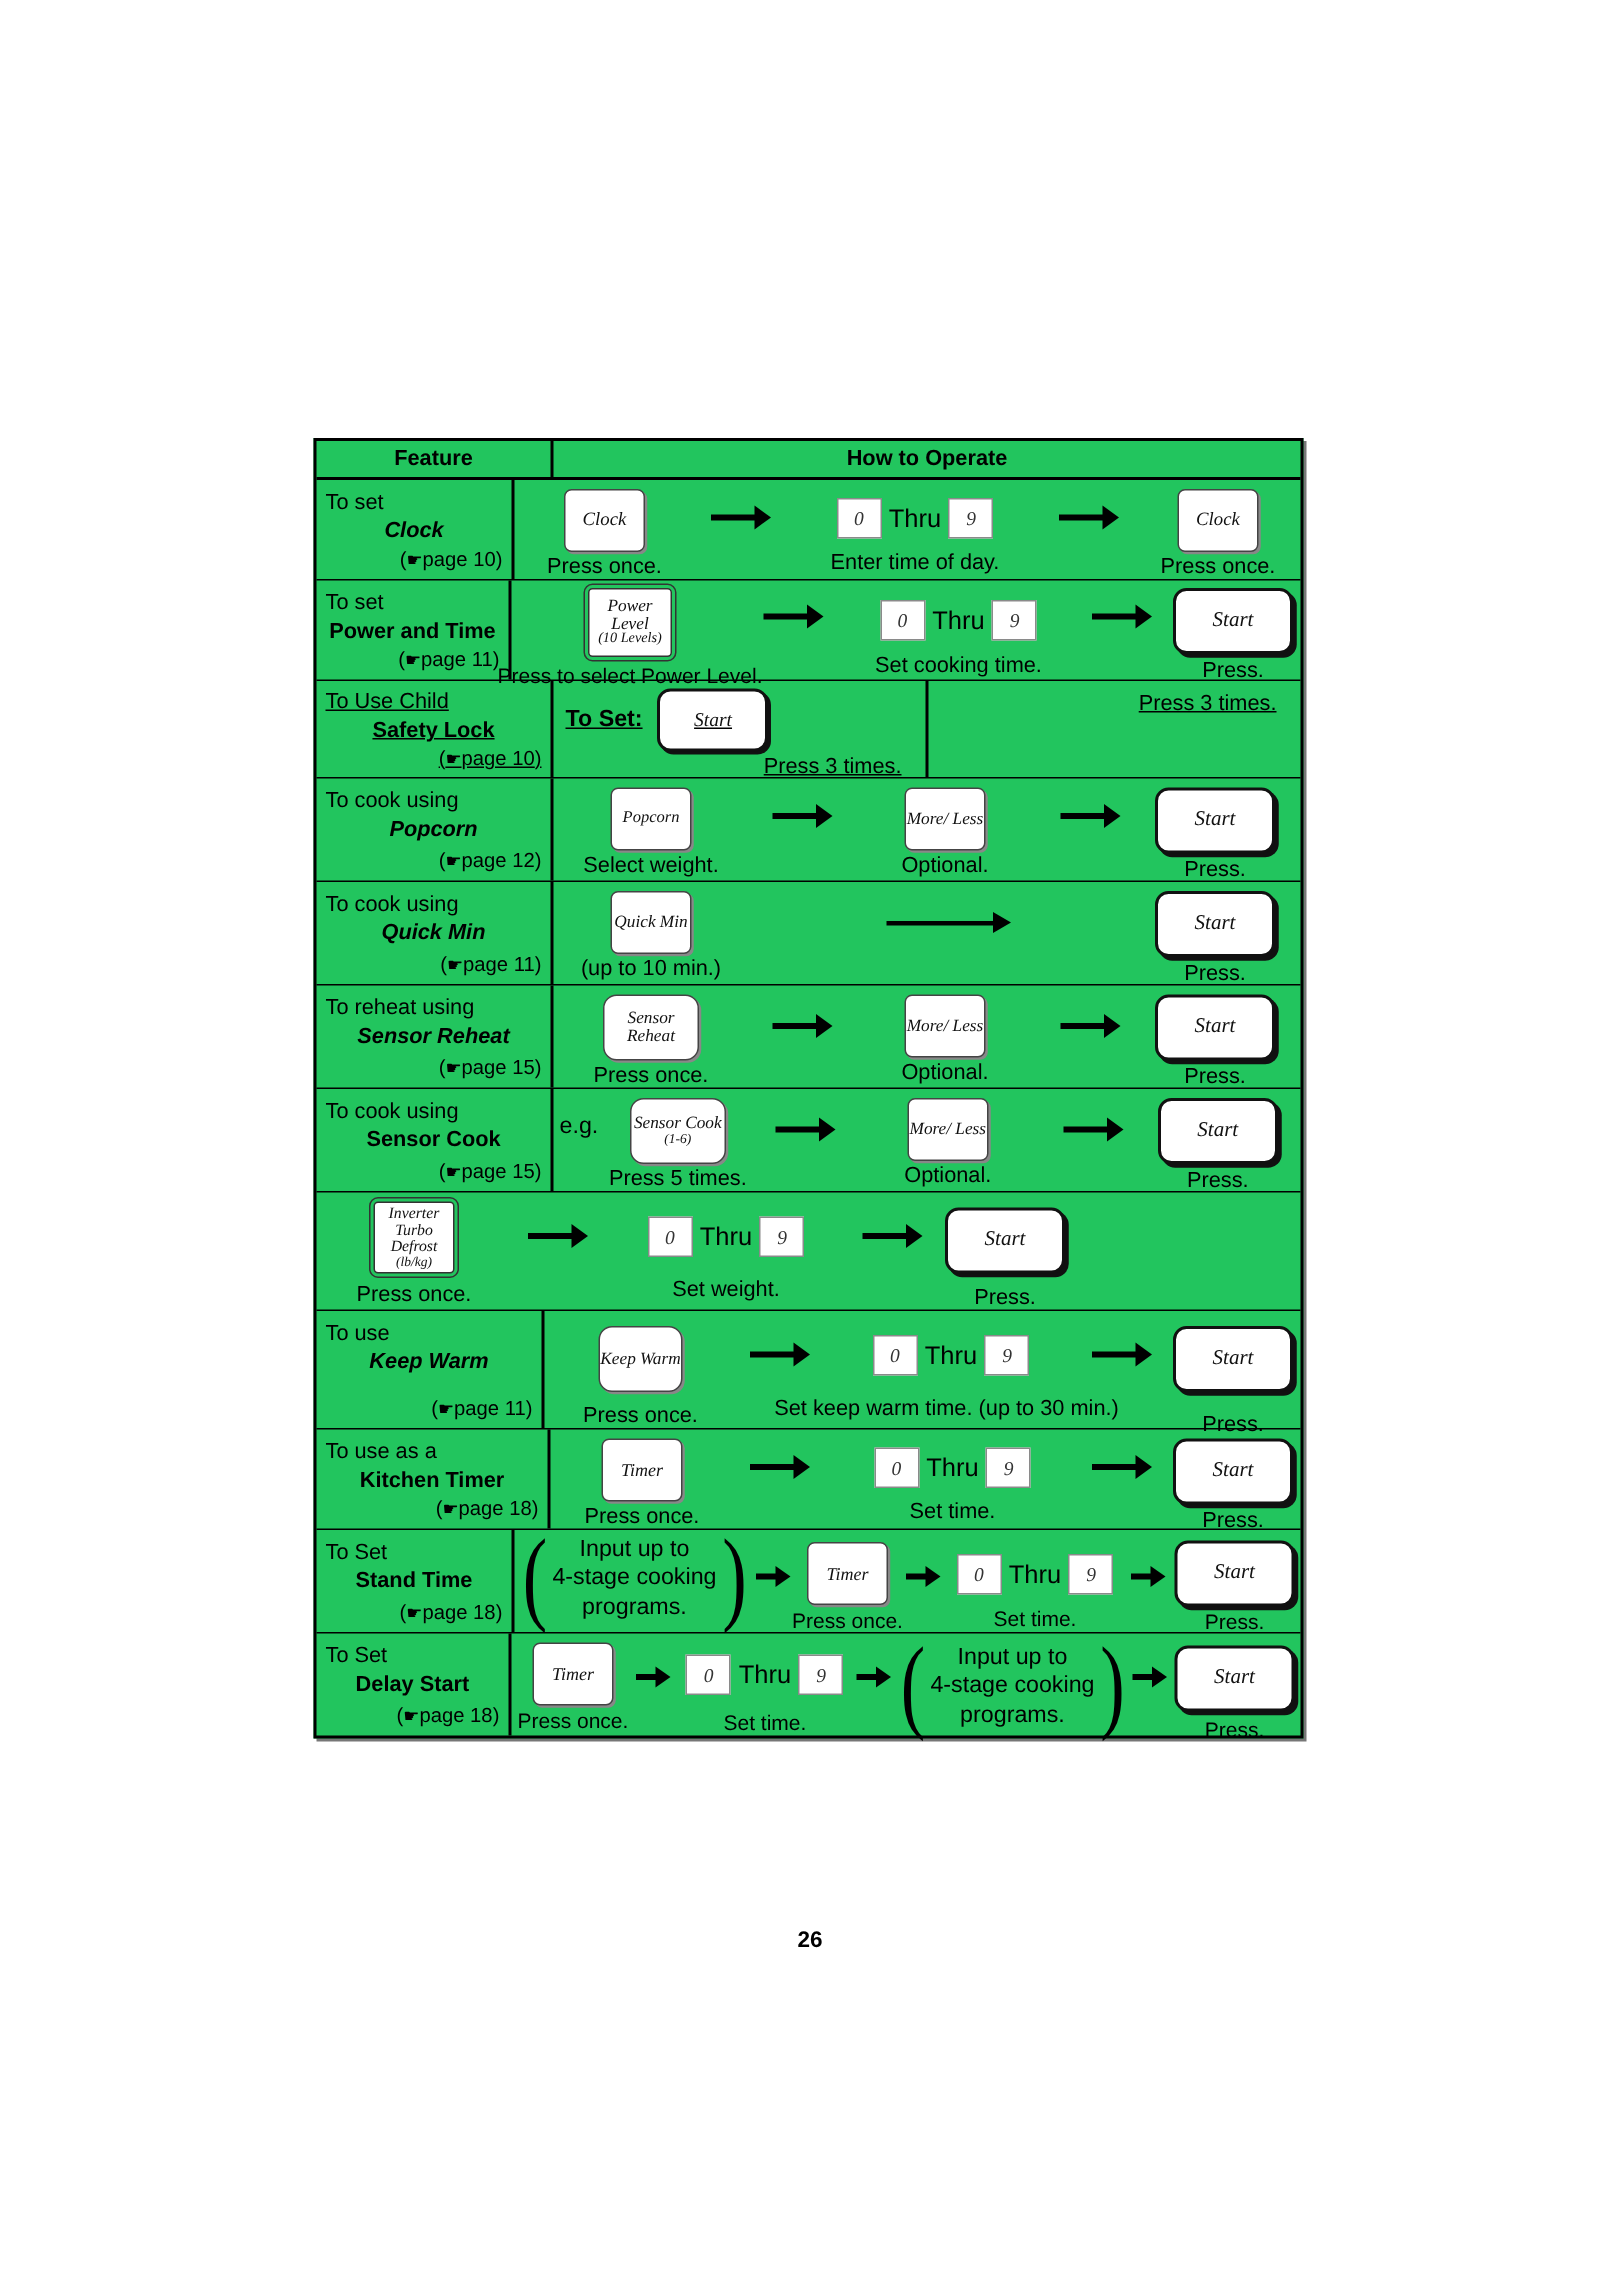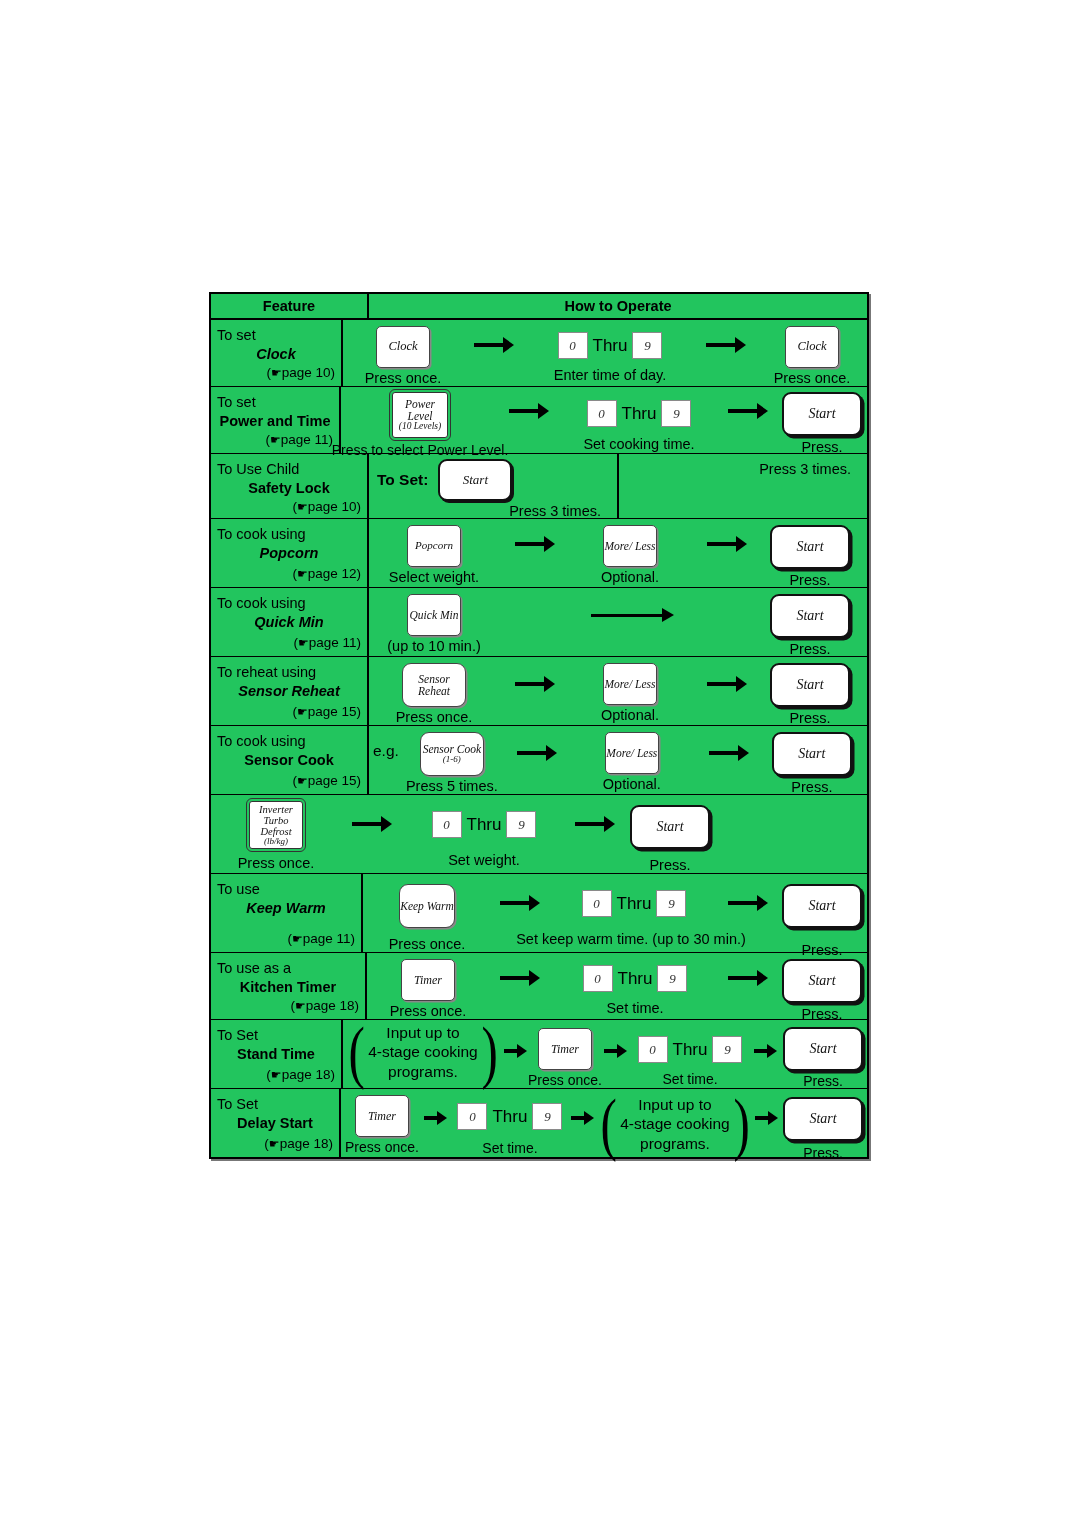--- a/index.html
+++ b/index.html
@@ -34,21 +34,21 @@
            display:flex;align-items:center;justify-content:center;
            font-size:14.5px;font-weight:bold;}
   .hdr .c2{flex:1;display:flex;align-items:center;justify-content:center;
            font-size:14.5px;font-weight:bold;}
 
   .row{display:flex;border-bottom:1.5px solid #000;}
   .row:last-child{border-bottom:none;}
   .feat{
     width:158px;border-right:2px solid #000;box-sizing:border-box;
     padding:6px 6px 4px 6px;font-size:14.5px;line-height:1.30;
-    display:flex;flex-direction:column;justify-content:space-between;
+    display:flex;flex-direction:column;justify-content:center;
   }
   .feat .l1{text-align:left;}
   .feat .l2{text-align:center;font-weight:bold;}
   .feat .l2.it{font-style:italic;}
   .feat .pg{text-align:right;font-size:13.5px;margin-top:auto;}
   .hand{font-family:"DejaVu Sans",sans-serif;font-size:12px;}
 
   .ops{flex:1;position:relative;box-sizing:border-box;}
 
   
@@ -212,21 +212,21 @@
           <div class="step" style="width:90px;">
             <div class="key rnd">
                 <span>Start</span>
               </div>
             <div class="caption" style="margin-top:3px;">Press.</div>
           </div>
         </div>
       </div>
     </div>
 
-    <div class="row" style="height:64px;">
+    <div class="row" style="height:64px;text-decoration:underline;">
       <div class="feat">
         <div class="l1"><span>To Use Child</span></div>
         <div class="l2">Safety Lock</div>
         <div class="pg">(<span class="hand">☛</span><span>page 10</span>)</div>
       </div>
       <div class="ops" style="display:flex;">
         <div class="cs-half">
           <div class="cs-top">
             <div class="cs-lbl">To Set:</div>
             <div class="key rndsm">
@@ -641,14 +641,15 @@
                 <span>Start</span>
               </div>
             <div class="caption" style="margin-top:4px;font-size:14px;">Press.</div>
           </div>
         </div>
       </div>
     </div>
 
   </div>
 
+  <div class="pageno">26</div>
 
 </div>
 
 </body></html>

